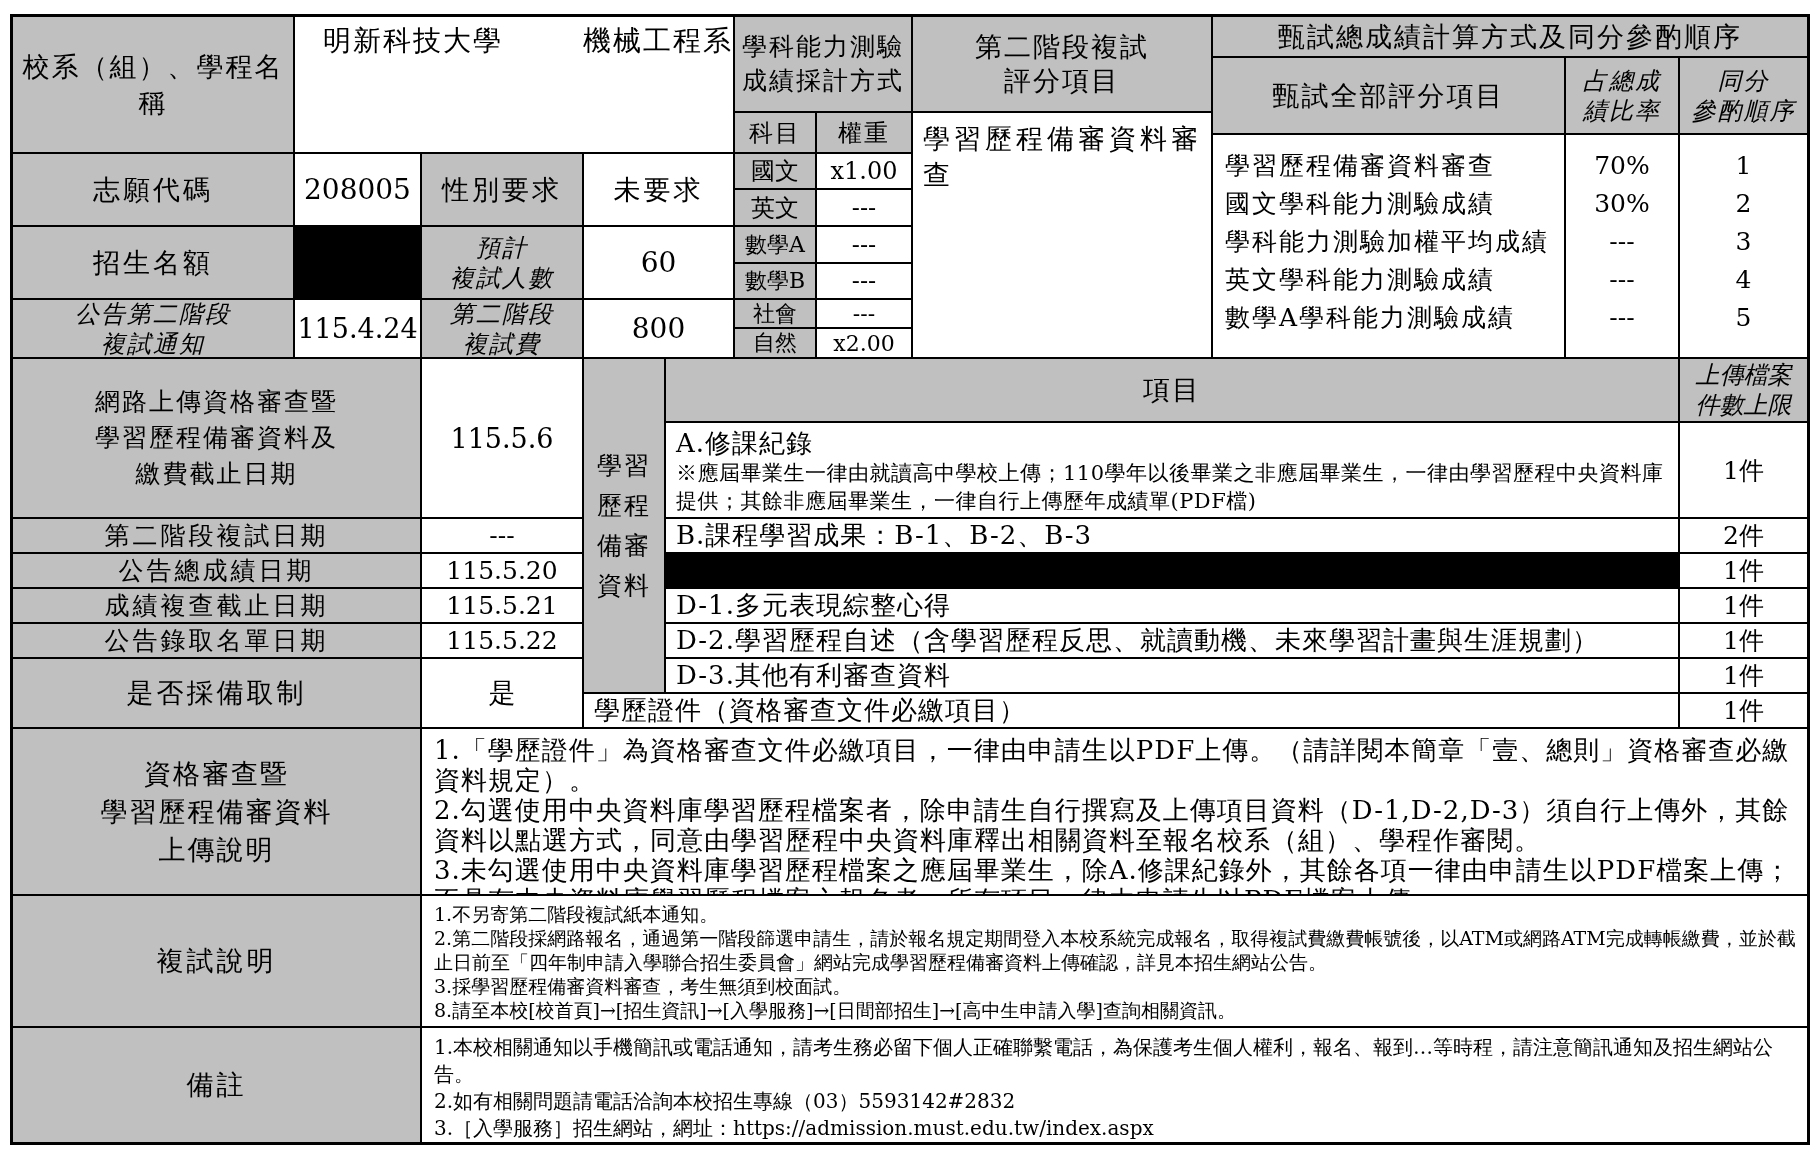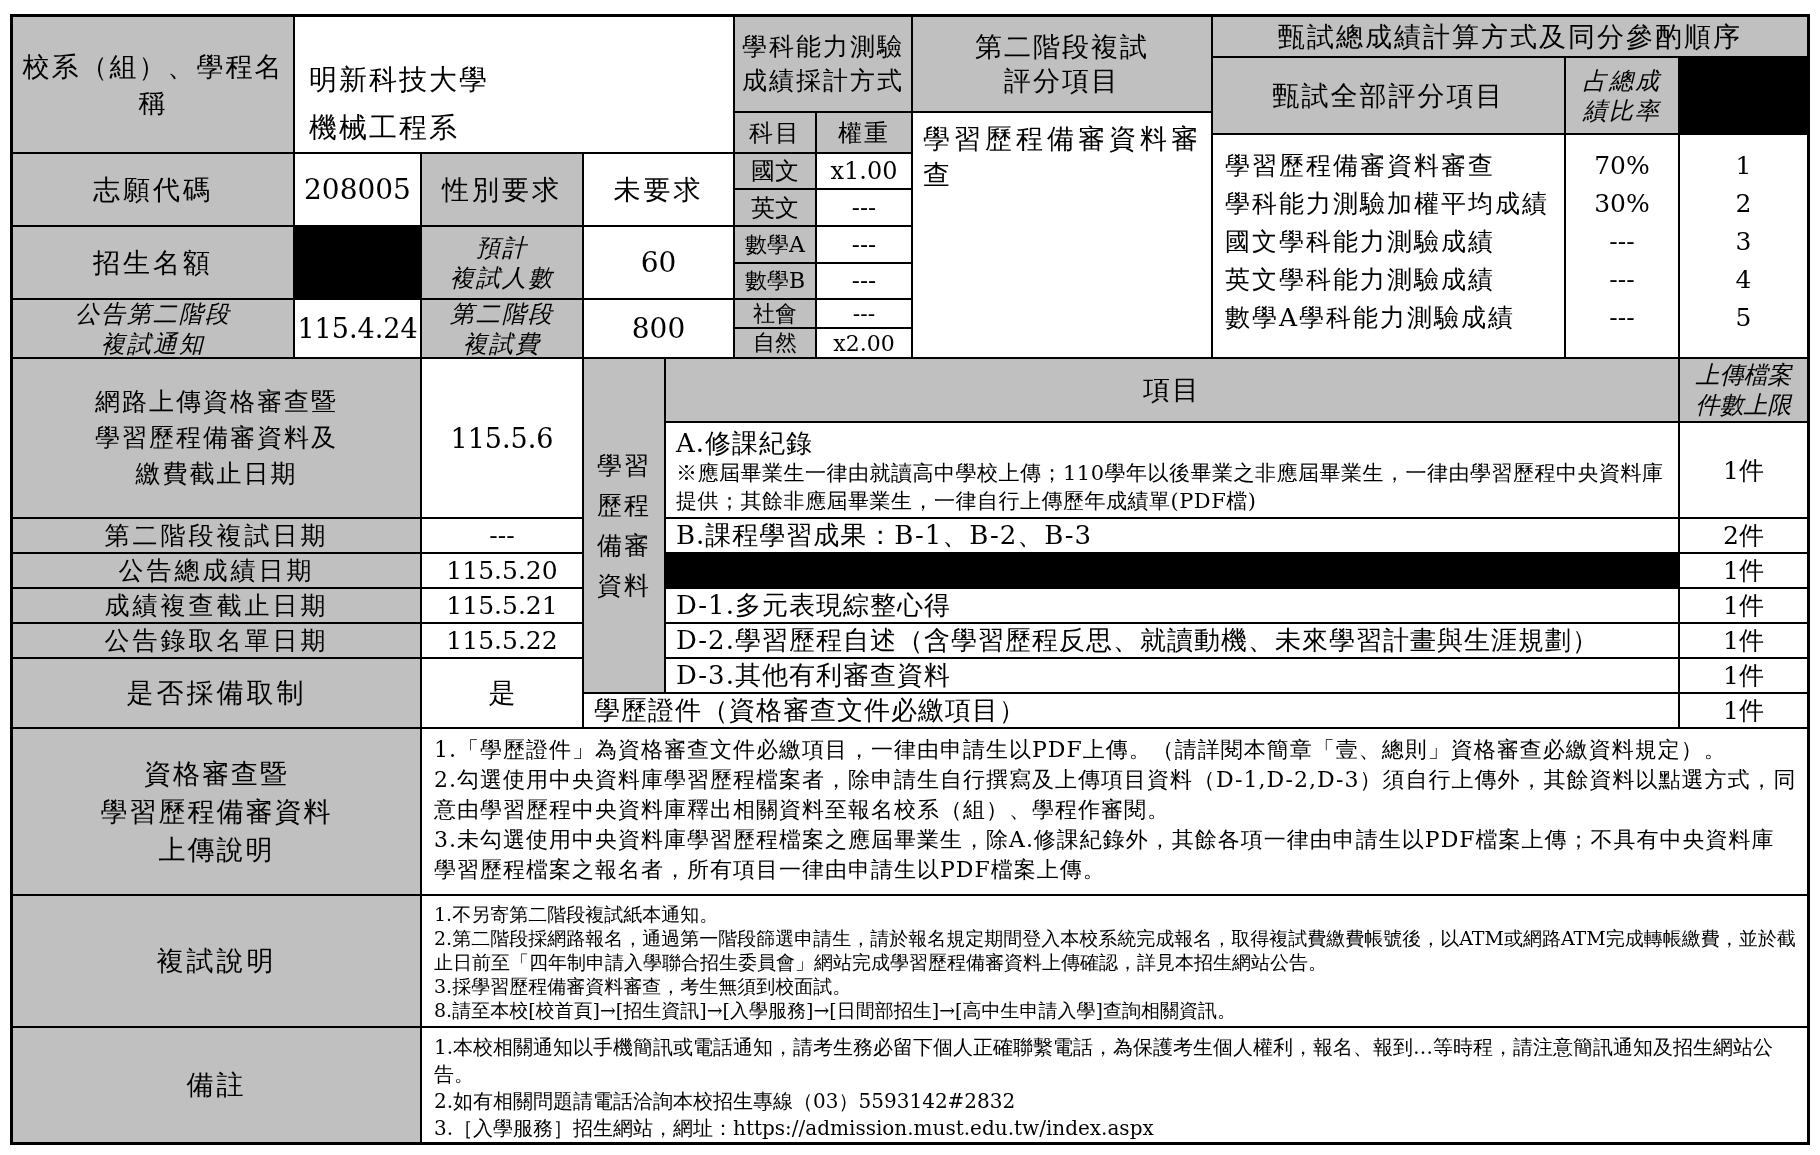--- a/index.html
+++ b/index.html
@@ -19,32 +19,32 @@
   .pre{white-space:pre-line;}
   .fs26{font-size:27px;}
   .fs25{font-size:25px;}
   .fs24{font-size:24px;}
   .fs22{font-size:22px;}
   .fs28{font-size:28px;}
   .ls2{letter-spacing:2px;}
   .ls3{letter-spacing:3px;}
   .lh30{line-height:30px;font-style:italic;}
   .lh34{line-height:34px;}
-  .name-cell{display:flex;flex-direction:column;justify-content:flex-end;padding-left:14px;line-height:48px;}
+  .name-cell{display:flex;flex-direction:row;justify-content:space-between;padding-left:28px;line-height:48px;}
   .topleft{padding:8px 6px 0 10px;}
   .sel-list div{line-height:38px;}
   .sel-list{padding-top:12px;}
   .sel-items{padding-left:12px;letter-spacing:2px;font-size:25px;}
   .sel-num{text-align:center;font-size:25px;}
   .item-row{display:flex;align-items:center;padding-left:10px;font-size:26px;letter-spacing:1px;}
   .a-row{padding:4px 8px 0 10px;}
   .a-title{font-size:26px;line-height:32px;letter-spacing:1px;}
   .a-note{font-size:21px;line-height:28px;letter-spacing:0.5px;}
   .note-content{padding:6px 10px 0 12px;}
-  .note-content.big div{font-size:22px;line-height:30px;letter-spacing:1px;}
+  .note-content.big div{font-size:26px;line-height:30px;letter-spacing:1px;}
   .note-content.small div{font-size:19px;line-height:24px;}
   .note-content.mid div{font-size:20px;line-height:27px;}
   .vert{line-height:40px;text-align:right;}
 </style>
 </head>
 <body>
 
 <div class="sheet">
   <div class="grid">
 
@@ -54,28 +54,30 @@
       <div>機械工程系</div>
     </div>
     <div class="cell g c pre fs25 ls2 lh34" style="grid-area:1/6/3/8">學科能力測驗
 成績採計方式</div>
     <div class="cell g c pre fs26 ls2 lh34" style="grid-area:1/8/3/9">第二階段複試
 評分項目</div>
     <div class="cell g c fs26 ls2" style="grid-area:1/9/2/12">甄試總成績計算方式及同分參酌順序</div>
     <div class="cell g c fs26 ls2" style="grid-area:2/9/4/10">甄試全部評分項目</div>
     <div class="cell g c pre fs24 ls2 lh30" style="grid-area:2/10/4/11">占總成
 績比率</div>
+    <div class="cell g c pre fs24 ls2 lh30" style="grid-area:2/11/4/12">同分
+參酌順序</div>
     <div class="cell g c fs24 ls2" style="grid-area:3/6/5/7">科目</div>
     <div class="cell g c fs24 ls2" style="grid-area:3/7/5/8">權重</div>
 
     <div class="cell topleft fs26" style="grid-area:3/8/11/9;letter-spacing:4px">學習歷程備審資料審查</div>
     <div class="cell sel-list sel-items" style="grid-area:4/9/11/10">
       <div>學習歷程備審資料審查</div>
+      <div>國文學科能力測驗成績</div>
       <div>學科能力測驗加權平均成績</div>
-      <div>國文學科能力測驗成績</div>
       <div>英文學科能力測驗成績</div>
       <div>數學A學科能力測驗成績</div>
     </div>
     <div class="cell sel-list sel-num" style="grid-area:4/10/11/11">
       <div>70%</div>
       <div>30%</div>
       <div>---</div>
       <div>---</div>
       <div>---</div>
     </div>

